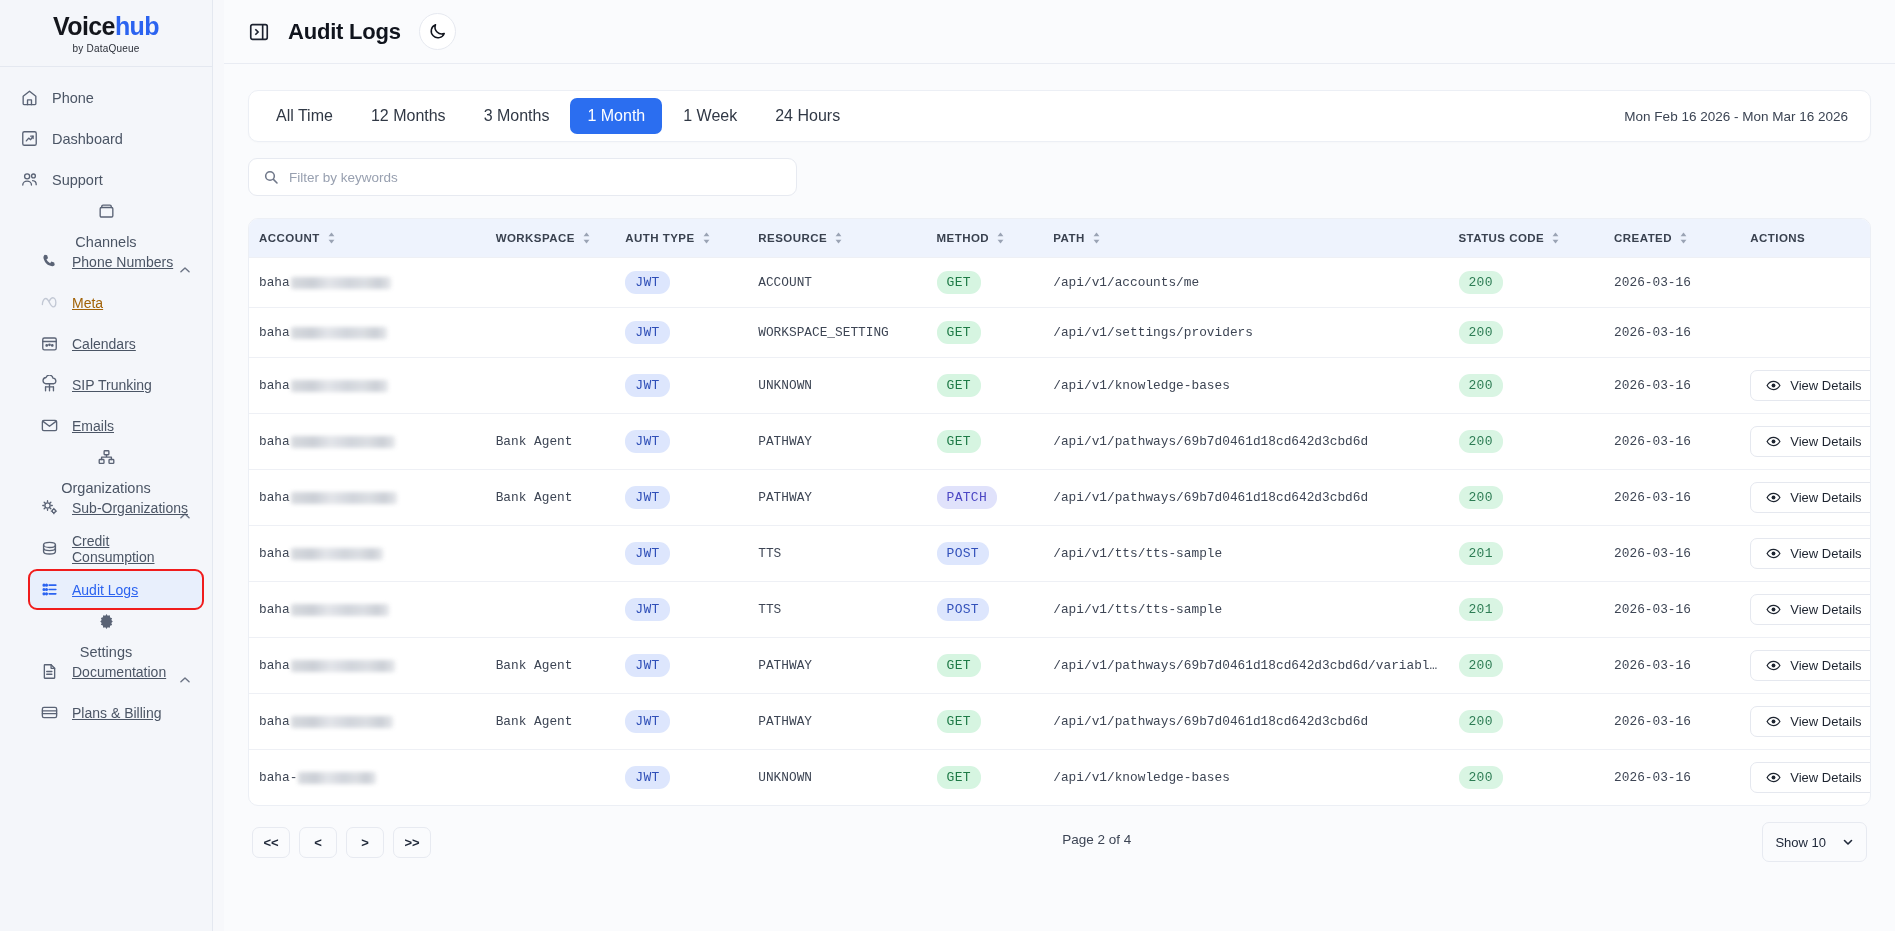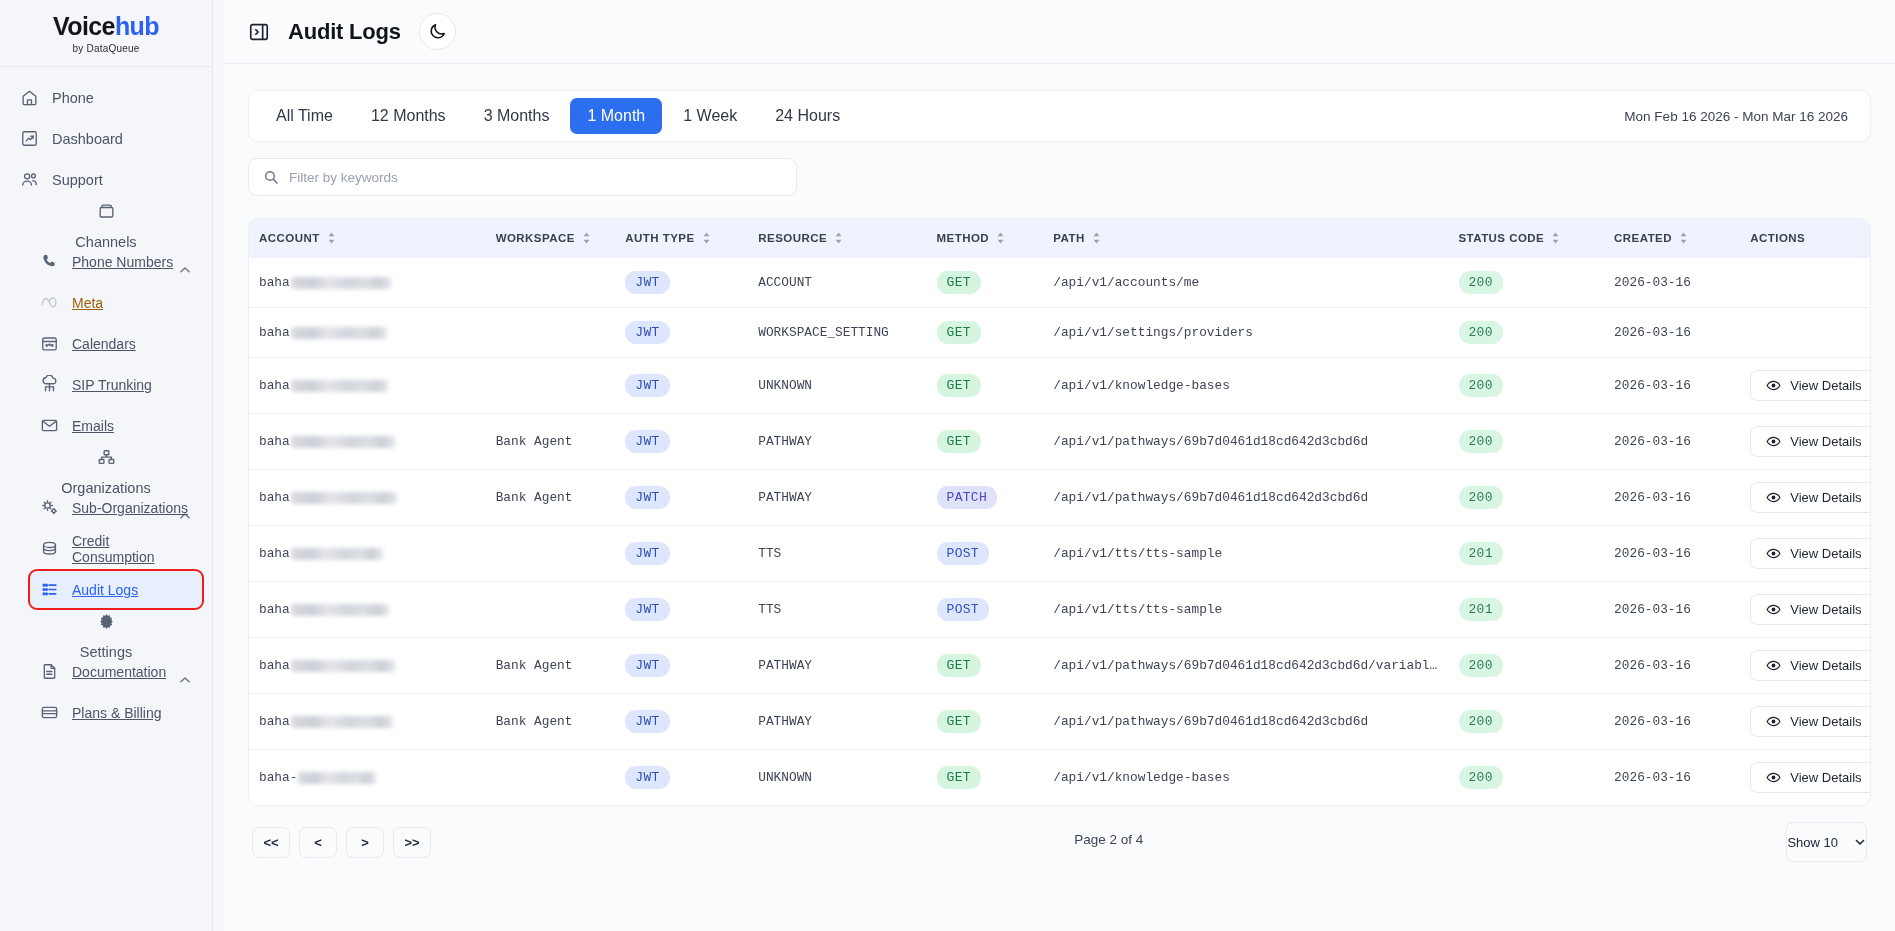--- a/index.html
+++ b/index.html
@@ -154,21 +154,21 @@
     min-width: 38px; height: 31px; padding: 0 10px;
     border: 1px solid #e7eaf1; background: #fafbfd; border-radius: 7px;
     font-size: 13px; color: #20293a; cursor: pointer;
     display:flex; align-items:center; justify-content:center; font-weight:700;
   }
   .pg-info { position: absolute; left: 0; right: 0; text-align: center; font-size: 13.5px; color: #3c4454; pointer-events: none; }
   .pager-mid { flex: 1; position: relative; height: 20px; }
   .show-sel {
     margin-left: auto; border: 1px solid #e7eaf1; background: #fafbfd;
     border-radius: 7px; height: 40px; display: flex; align-items: center; gap: 16px;
-    padding: 0 0; font-size: 13px; color: #20293a; cursor: pointer;
+    padding: 0 12px; font-size: 13px; color: #20293a; cursor: pointer;
   }
   .show-sel .cd { width: 12px; height: 12px; }
   .show-sel .cd svg { width: 12px; height: 12px; display:block; }
 
   
   .c-account  { width: 14.6%; }
   .c-workspace{ width: 8.0%; }
   .c-auth     { width: 8.2%; }
   .c-resource { width: 11.0%; }
   .c-method   { width: 7.2%; }

